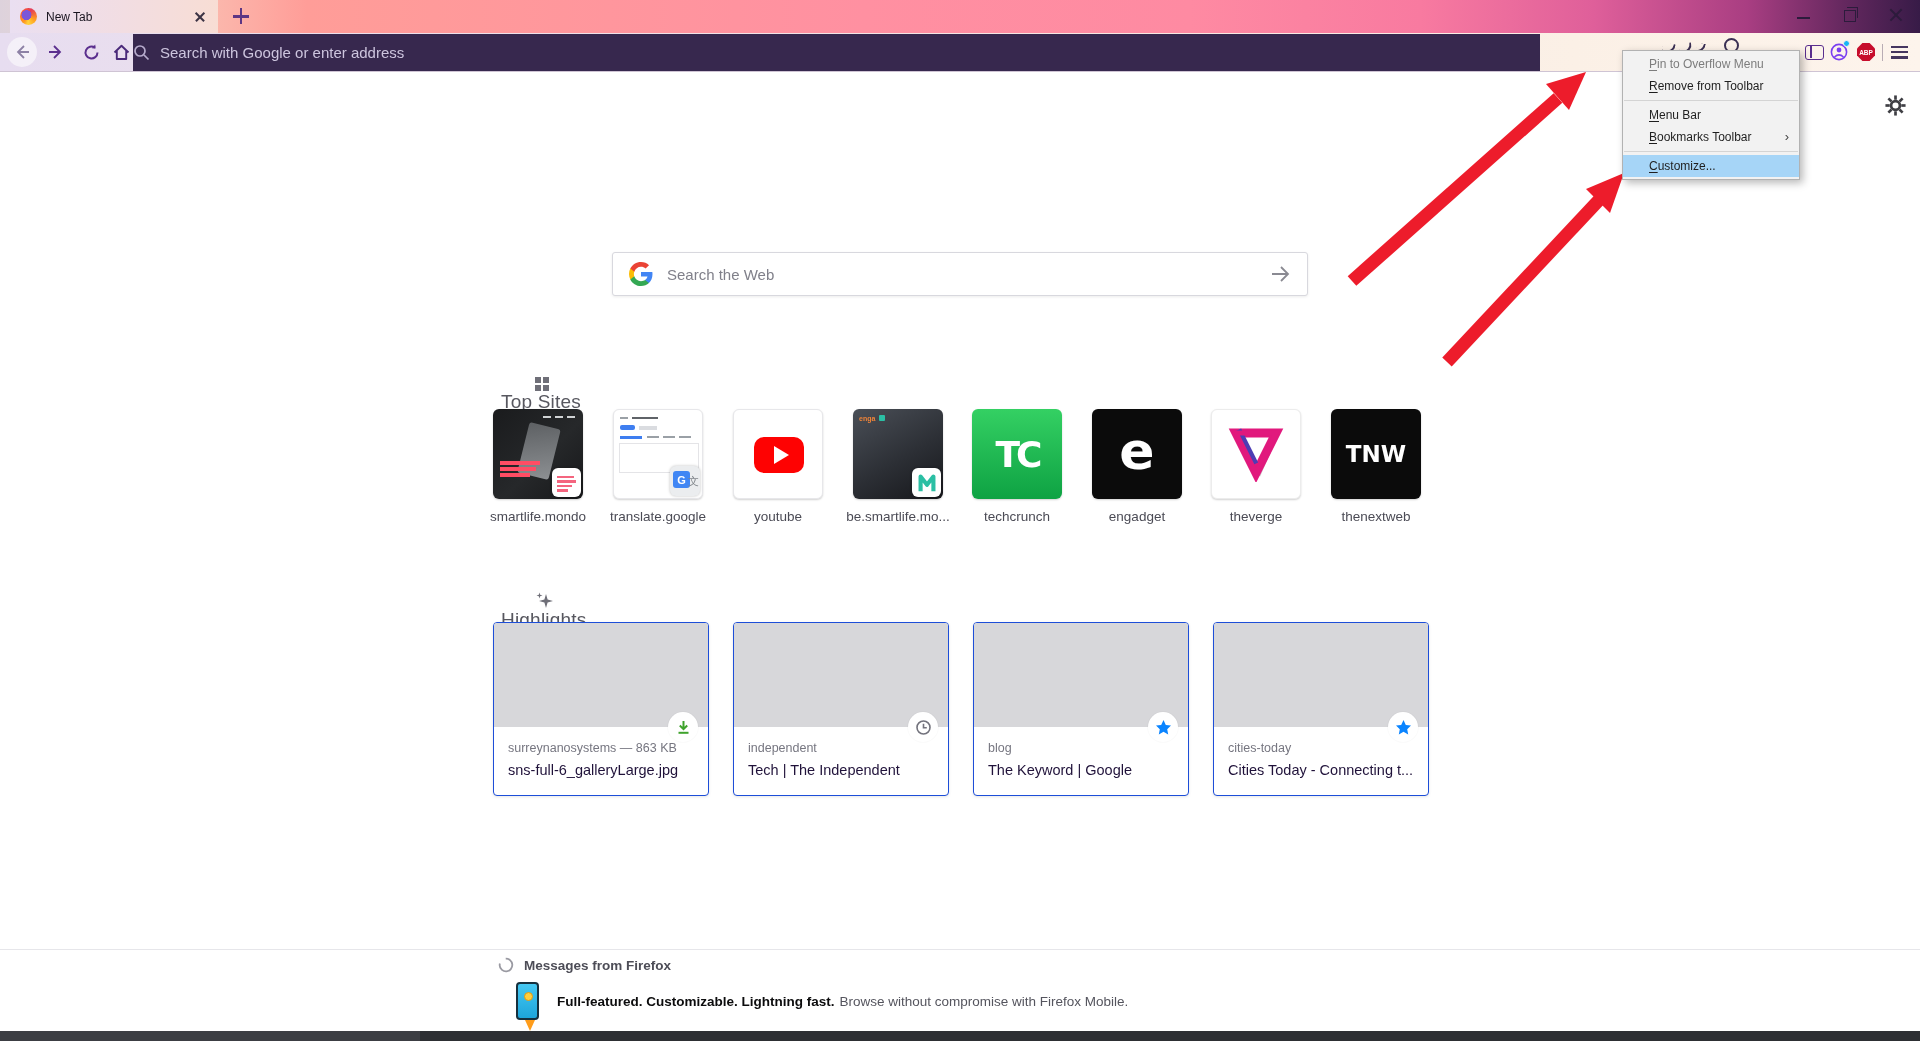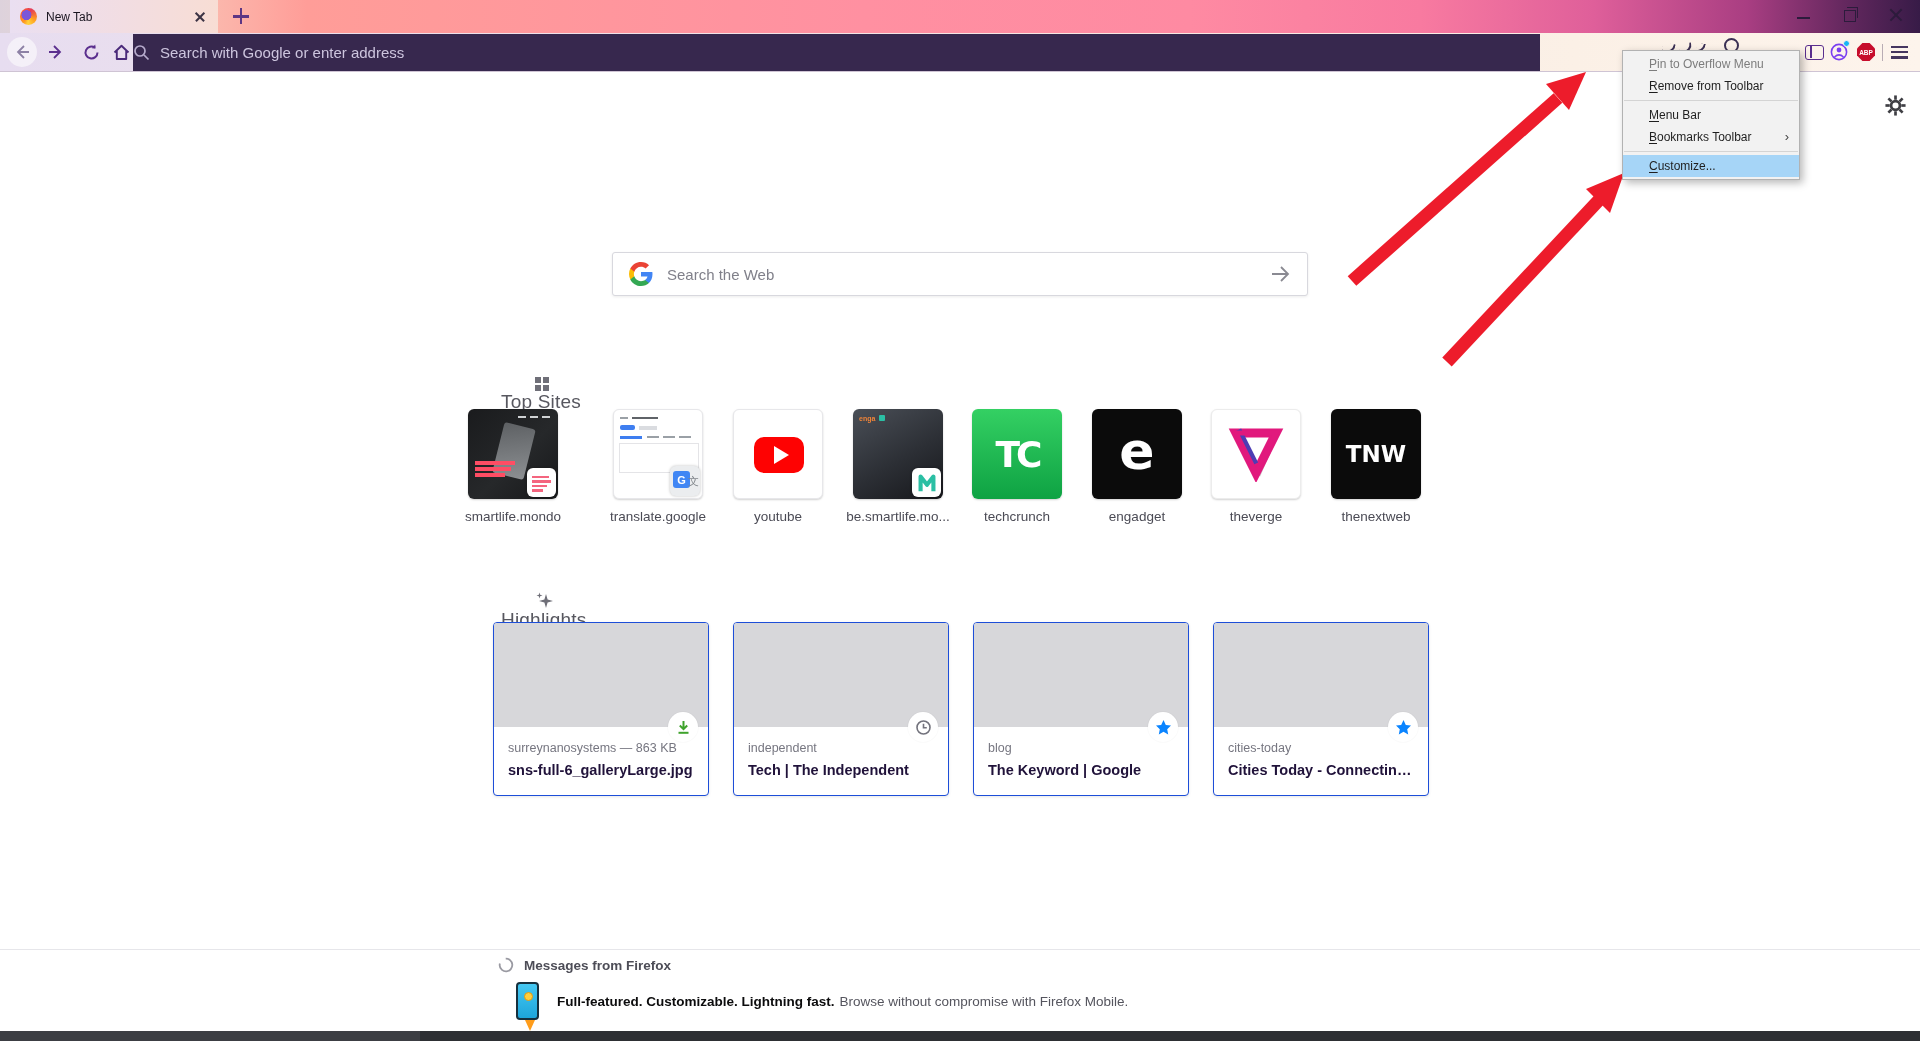--- a/index.html
+++ b/index.html
@@ -120,21 +120,21 @@
   .tnw-text { color:#fff; font-size:23px; font-weight:900; font-family:"DejaVu Sans",sans-serif; }
   .t-verge { background:#fff; border:1px solid #ececec; display:flex; align-items:center; justify-content:center; }
 
   
   .card { position:absolute; width:216px; height:174px; background:#fff; border:1px solid #1d4ed8;
     border-radius:4px; box-shadow:0 1px 3px rgba(0,0,0,0.1); }
   .card-img { width:100%; height:104px; background:#d7d7da; border-radius:3px 3px 0 0; }
   .card-badge { position:absolute; right:10px; top:89px; width:30px; height:30px; border-radius:50%;
     background:#fff; box-shadow:0 0 0 1px rgba(0,0,0,0.02); display:flex; align-items:center; justify-content:center; }
   .card-source { margin:14px 14px 0 14px; font-size:12.5px; color:#767680; white-space:nowrap; overflow:hidden; text-overflow:ellipsis; }
-  .card-title  { margin:7px 14px 0 14px; font-size:14.5px; font-weight:bold; color:#20123a; white-space:nowrap; overflow:hidden; text-overflow:ellipsis; }
+  .card-title  { margin:7px 14px 0 14px; font-size:14.5px; font-weight:normal; color:#20123a; white-space:nowrap; overflow:hidden; text-overflow:ellipsis; }
 
   
   .msg-sep { position:absolute; left:0; top:949px; width:1920px; height:1px; background:#e6e6ea; }
   .msg-head { position:absolute; left:498px; top:957px; display:flex; align-items:center; }
   .msg-head-label { margin-left:10px; font-size:13.5px; font-weight:bold; color:#4d4d57; }
   .promo { position:absolute; left:516px; top:982px; display:flex; align-items:center; }
   .phone-ic { position:relative; width:23px; height:38px; background:linear-gradient(180deg,#45c8f2,#1da5db);
     border:2px solid #16303e; border-radius:4px; }
   .phone-ic::before { content:""; position:absolute; left:6px; top:8px; width:7px; height:7px; border-radius:50%; background:#ffcf3e; border:1.5px solid #e09a12; }
   .phone-flame { position:absolute; left:7px; top:36px; width:0; height:0;
@@ -279,21 +279,21 @@
         <span></span>
         <span></span>
         <span></span>
       </div>
     <span class="sec-label">Top Sites</span>
     <svg width="12" height="8" viewBox="0 0 12 8">
       <path d="M1.5 1.5 L6 6 L10.5 1.5" stroke="#6f6f78" stroke-width="1.7" fill="none"></path>
     </svg>
   </div>
 
-  <div class="tile" style="left:468px; top:409px;">
+  <div class="tile" style="left:493px; top:409px;">
     <div class="tile-img t-dark1">
       <div class="t-dash" style="right:8px; width:8px;"></div>
       <div class="t-dash" style="right:20px; width:8px;"></div>
       <div class="t-dash" style="right:32px; width:8px;"></div>
       <div class="t-phone"></div>
       <div class="t-redline" style="top:52px; width:40px;"></div>
       <div class="t-redline" style="top:58px; width:36px;"></div>
       <div class="t-redline" style="top:64px; width:30px;"></div>
       <div class="badge">
         <div class="mini-lines">

